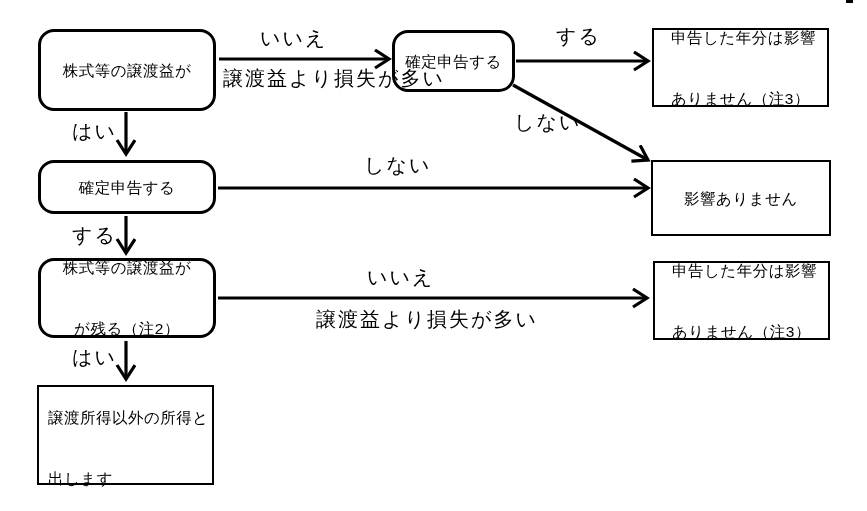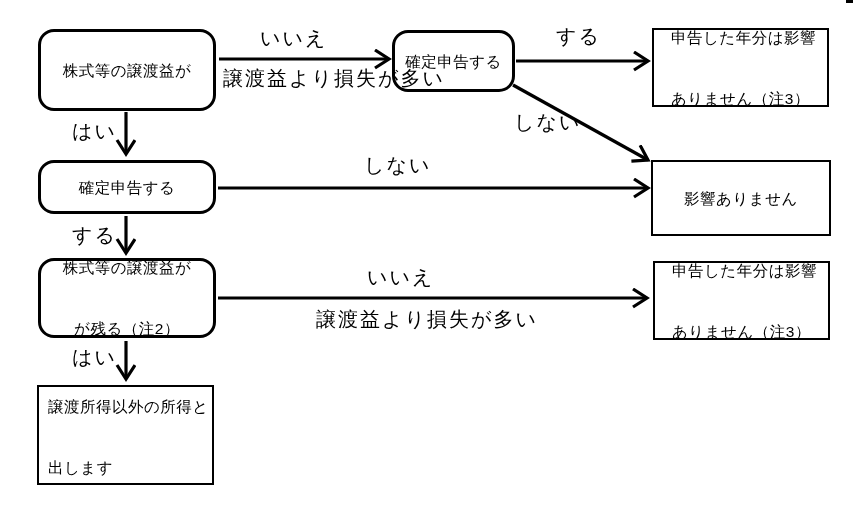--- a/index.html
+++ b/index.html
@@ -117,21 +117,21 @@
   <div class="node rounded" style="left:38px; top:258px; width:178px; height:80px;">
     <span>株式等の譲渡益が</span>
     <span>が残る（注2）</span>
   </div>
 
   <div class="node rect align-left" style="left:653px; top:261px; width:177px; height:79px; padding-left:17px;">
     <span>申告した年分は影響</span>
     <span>ありません（注3）</span>
   </div>
 
-  <div class="node rect align-left" style="left:37px; top:385px; width:177px; height:100px; padding-left:9px; justify-content:flex-start; padding-top:7px;">
+  <div class="node rect align-left" style="left:37px; top:385px; width:177px; height:100px; padding-left:9px; justify-content:flex-start; padding-top:18px;">
     <span>譲渡所得以外の所得と</span>
     <span>出します</span>
   </div>
 
   <div class="edge-label" style="left:260px; top:31px;">いいえ</div>
 
   <div class="edge-label" style="left:223px; top:71px;">譲渡益より損失が多い</div>
 
   <div class="edge-label" style="left:72px; top:124px;">はい</div>
 

